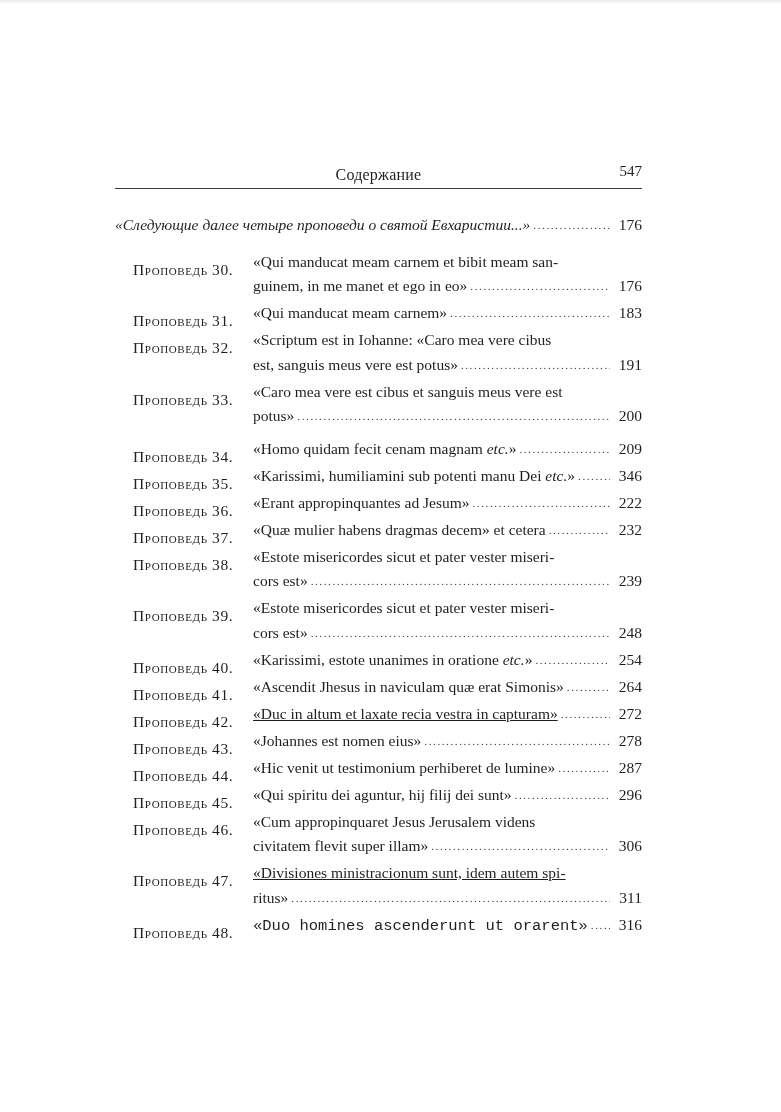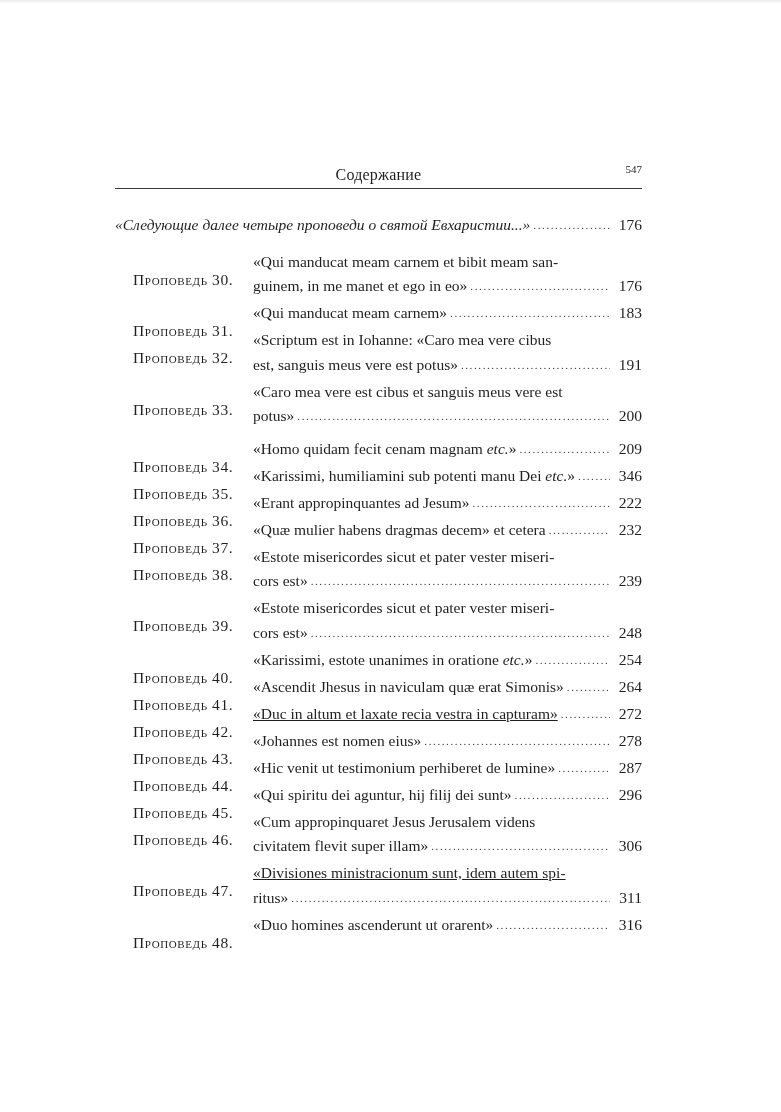--- a/index.html
+++ b/index.html
@@ -35,40 +35,40 @@
     left: 0; right: 0;
     top: 4px;
     text-align: center;
     font-size: 16px;
     letter-spacing: 0.2px;
   }
   .folio {
     position: absolute;
     right: 0;
     top: 1px;
-    font-size: 11px;
+    font-size: 15px;
   }
   .toc {
     margin-top: 24px;
   }
   .entry {
     position: relative;
     font-size: 15.5px;
     line-height: 24.5px;
     margin-bottom: 2.5px;
   }
   .entry.gap-before { margin-top: 8px; }
   .entry.lead {
     font-style: italic;
     margin-bottom: 12px;
   }
   .label {
     position: absolute;
     left: 18px;
-    top: 18px;
+    top: 8px;
     font-variant: small-caps;
     letter-spacing: 0.6px;
     white-space: nowrap;
   }
   .title-block {
     margin-left: 138px;
     margin-right: 0;
   }
   .entry.lead .title-block { margin-left: 0; }
   .line {
@@ -306,20 +306,20 @@
             <span class="txt"><span style="white-space: pre;">ritus»</span></span>
             <span class="leader"></span>
             <span class="pg">311</span>
           </span>
         </div>
       </div>
       <div class="entry">
         <span class="label">Проповедь 48.</span>
         <div class="title-block">
           <span class="line last">
-            <span class="txt"><span style="white-space: pre;">«Duo homines ascenderunt ut orarent»</span></span>
+            <span class="txt"><span style="white-space: pre; font-family: Liberation Mono, monospace;">«Duo homines ascenderunt ut orarent»</span></span>
             <span class="leader"></span>
             <span class="pg">316</span>
           </span>
         </div>
       </div>
     </div>
 </div>
 
 </body></html>

